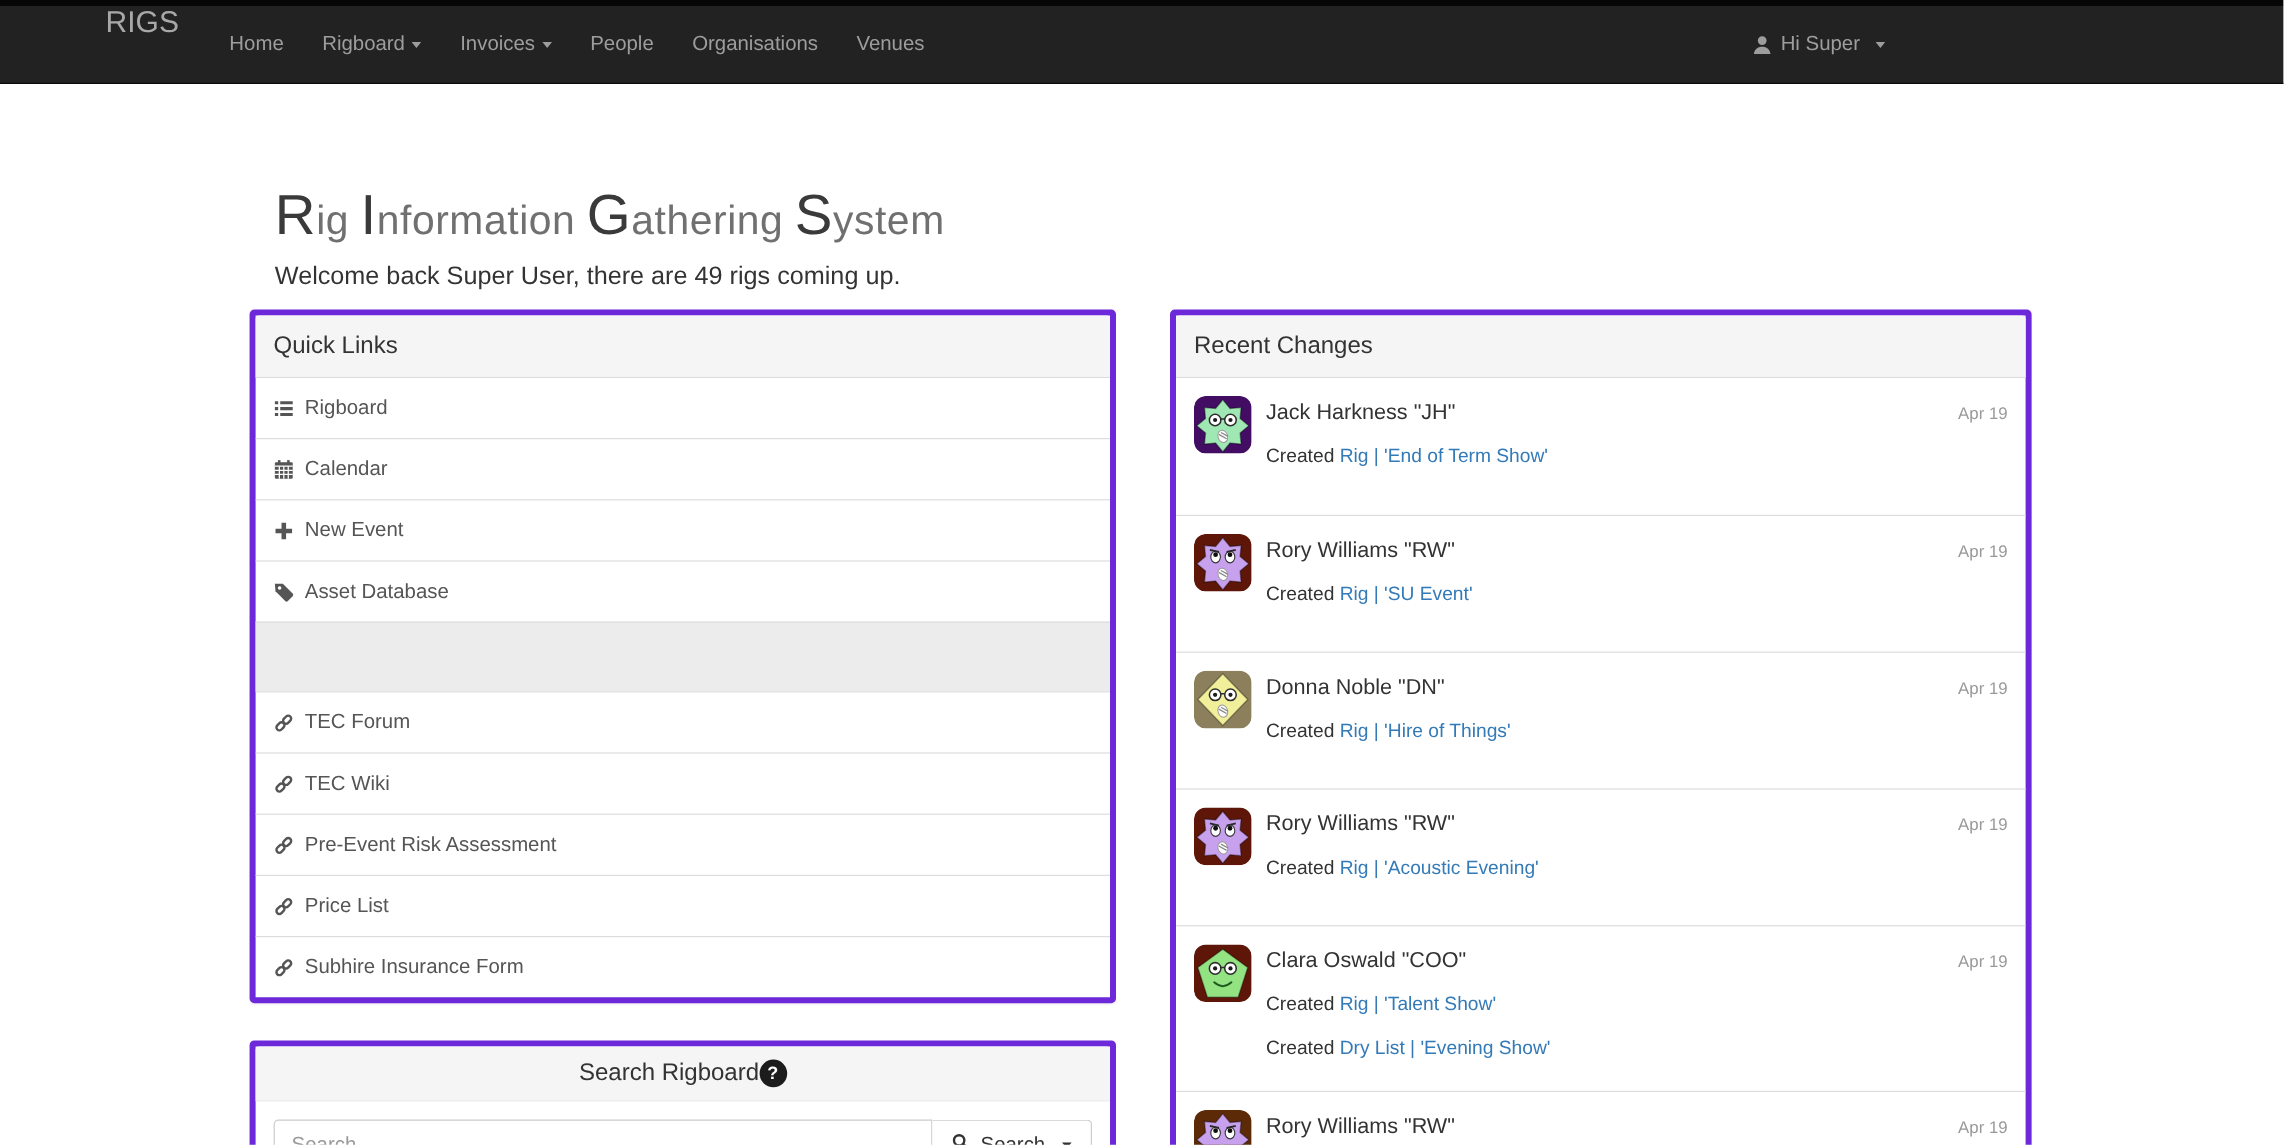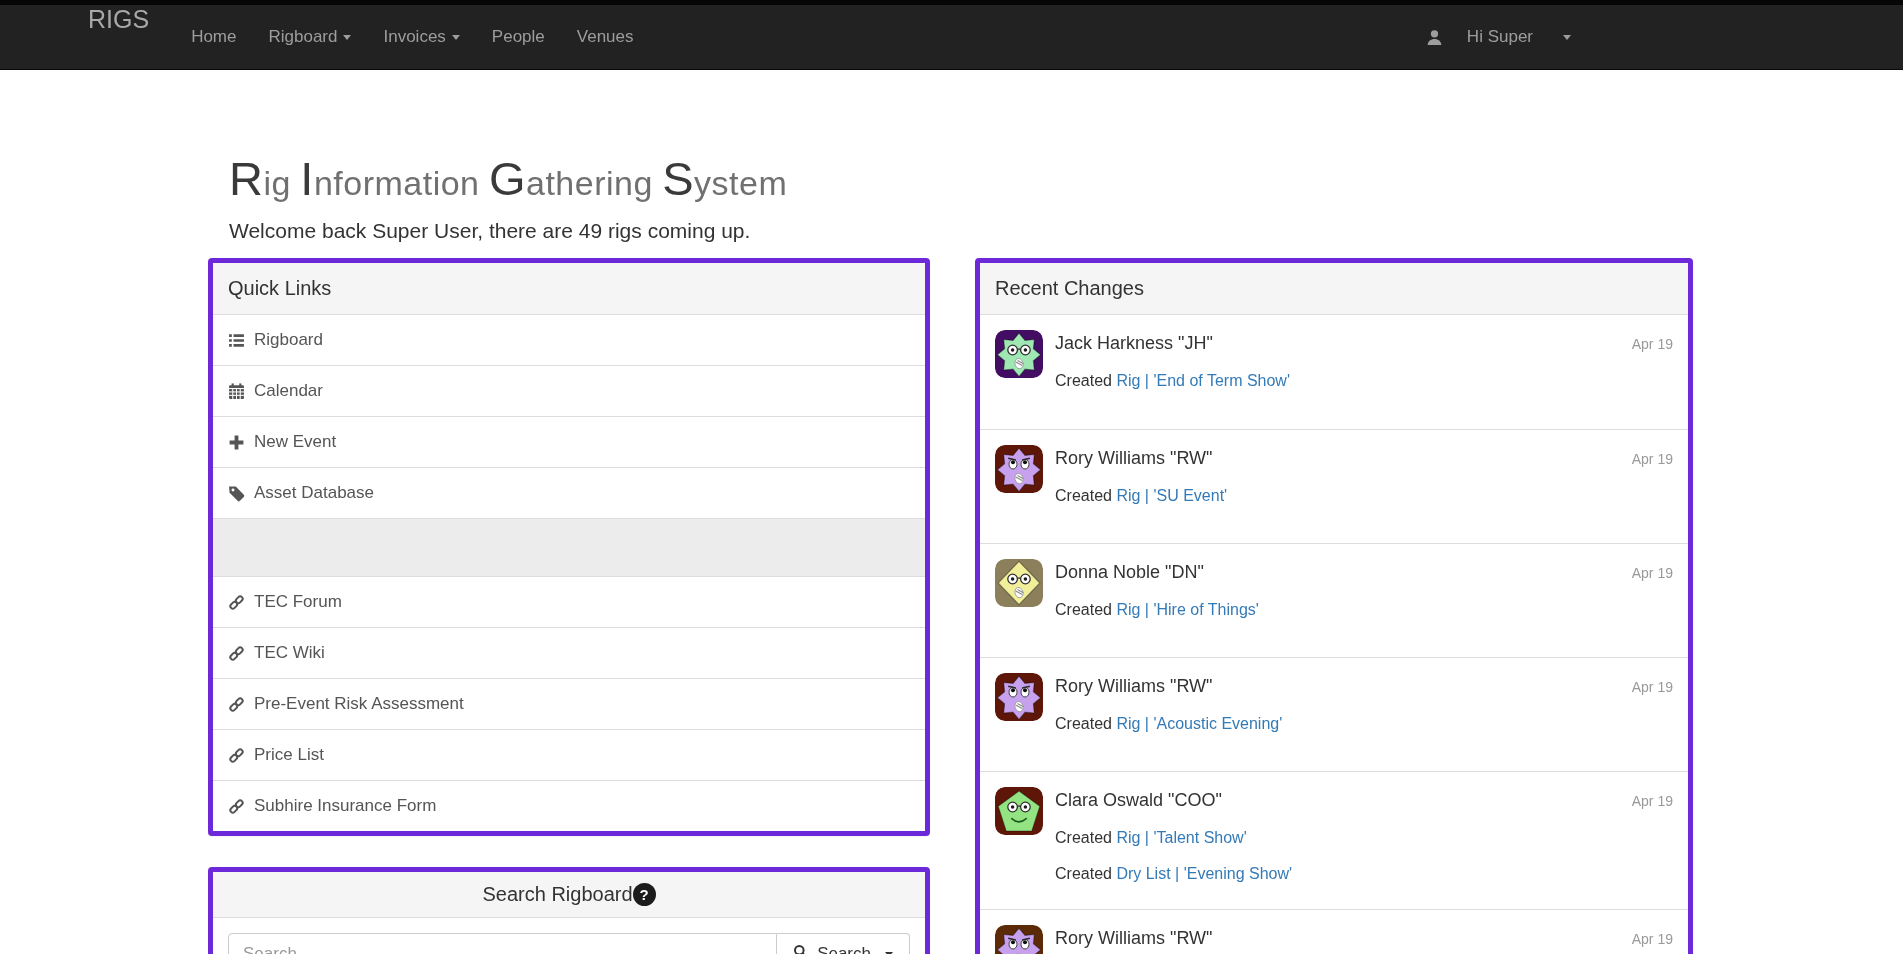--- a/index.html
+++ b/index.html
@@ -11,21 +11,21 @@
   
   .top-strip{height:5px;background:#060606;}
   .navbar{height:64px;background:#222;border-bottom:1px solid #090909;}
   .nav-inner{margin-left:88px;width:1485px;height:100%;display:flex;align-items:flex-start;}
   .brand{font-size:25px;color:#a8a8a8;margin-right:26px;text-decoration:none;cursor:pointer;}
   .nav-menu{list-style:none;margin:0;padding:0;display:flex;height:100%;}
   .nav-item{display:flex;align-items:center;padding:0 16px;font-size:17px;color:#9d9d9d;cursor:pointer;}
   .caret{display:inline-block;width:0;height:0;border-top:5px solid currentColor;
          border-left:4.5px solid transparent;border-right:4.5px solid transparent;
          margin-left:6px;vertical-align:middle;}
-  .user-menu{margin-left:auto;display:flex;align-items:center;gap:24px;font-size:17px;color:#9d9d9d;cursor:pointer;height:100%;padding:0 2px;}
+  .user-menu{margin-left:auto;display:flex;align-items:center;gap:7px;font-size:17px;color:#9d9d9d;cursor:pointer;height:100%;padding:0 2px;}
   .user-menu svg{display:block;}
   
   .main{margin-left:208px;width:1485px;}
   .intro{padding-left:21px;}
   .page-title{margin:84px 0 16px;font-weight:normal;line-height:1.05;letter-spacing:.5px;}
   .t-lead{font-size:47px;color:#3a3a3a;}
   .t-rest{font-size:34px;color:#707070;}
   .welcome{font-size:21px;margin:0 0 15px;color:#333;}
   
   .row{display:flex;align-items:flex-start;}
@@ -89,20 +89,24 @@
   </li>
         <li class="nav-item">
     <span>Invoices</span>
     <span class="caret"></span>
   </li>
         <li class="nav-item">
     <span>People</span>
 
   </li>
         <li class="nav-item">
+    <span>Organisations</span>
+
+  </li>
+        <li class="nav-item">
     <span>Venues</span>
 
   </li>
       </ul>
     <div class="user-menu">
       <span>
           <svg width="17" height="17" viewBox="0 0 16 16" fill="currentColor">
             <path d="M8 1.1a3.45 3.45 0 1 1 0 6.9 3.45 3.45 0 0 1 0-6.9zM1.5 15c.3-3.6 3-5.7 6.5-5.7s6.2 2.1 6.5 5.7z"></path>
           </svg>
         </span>

